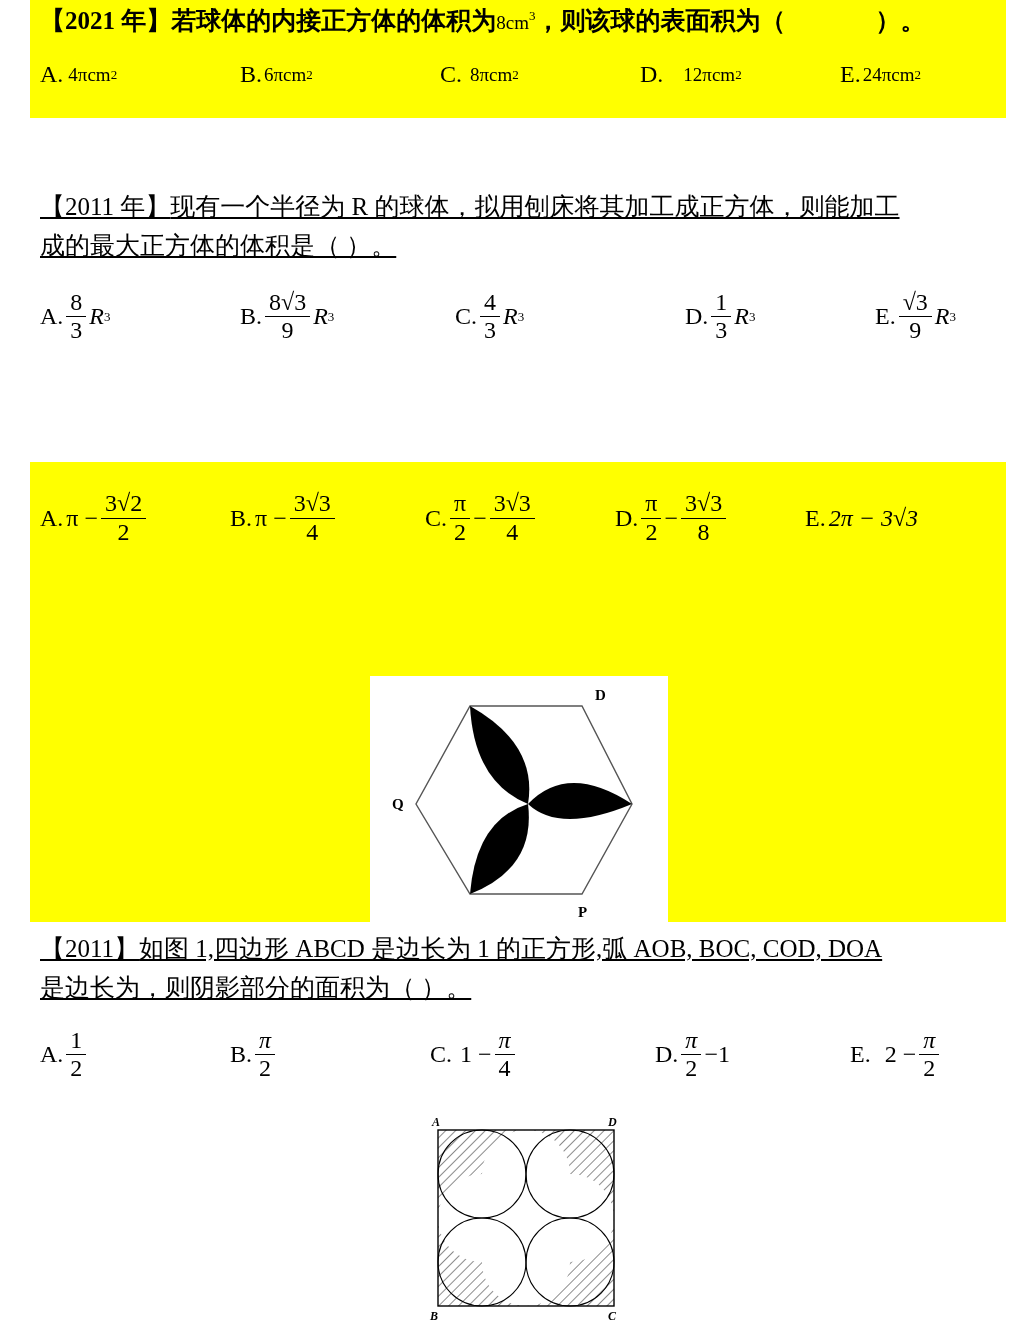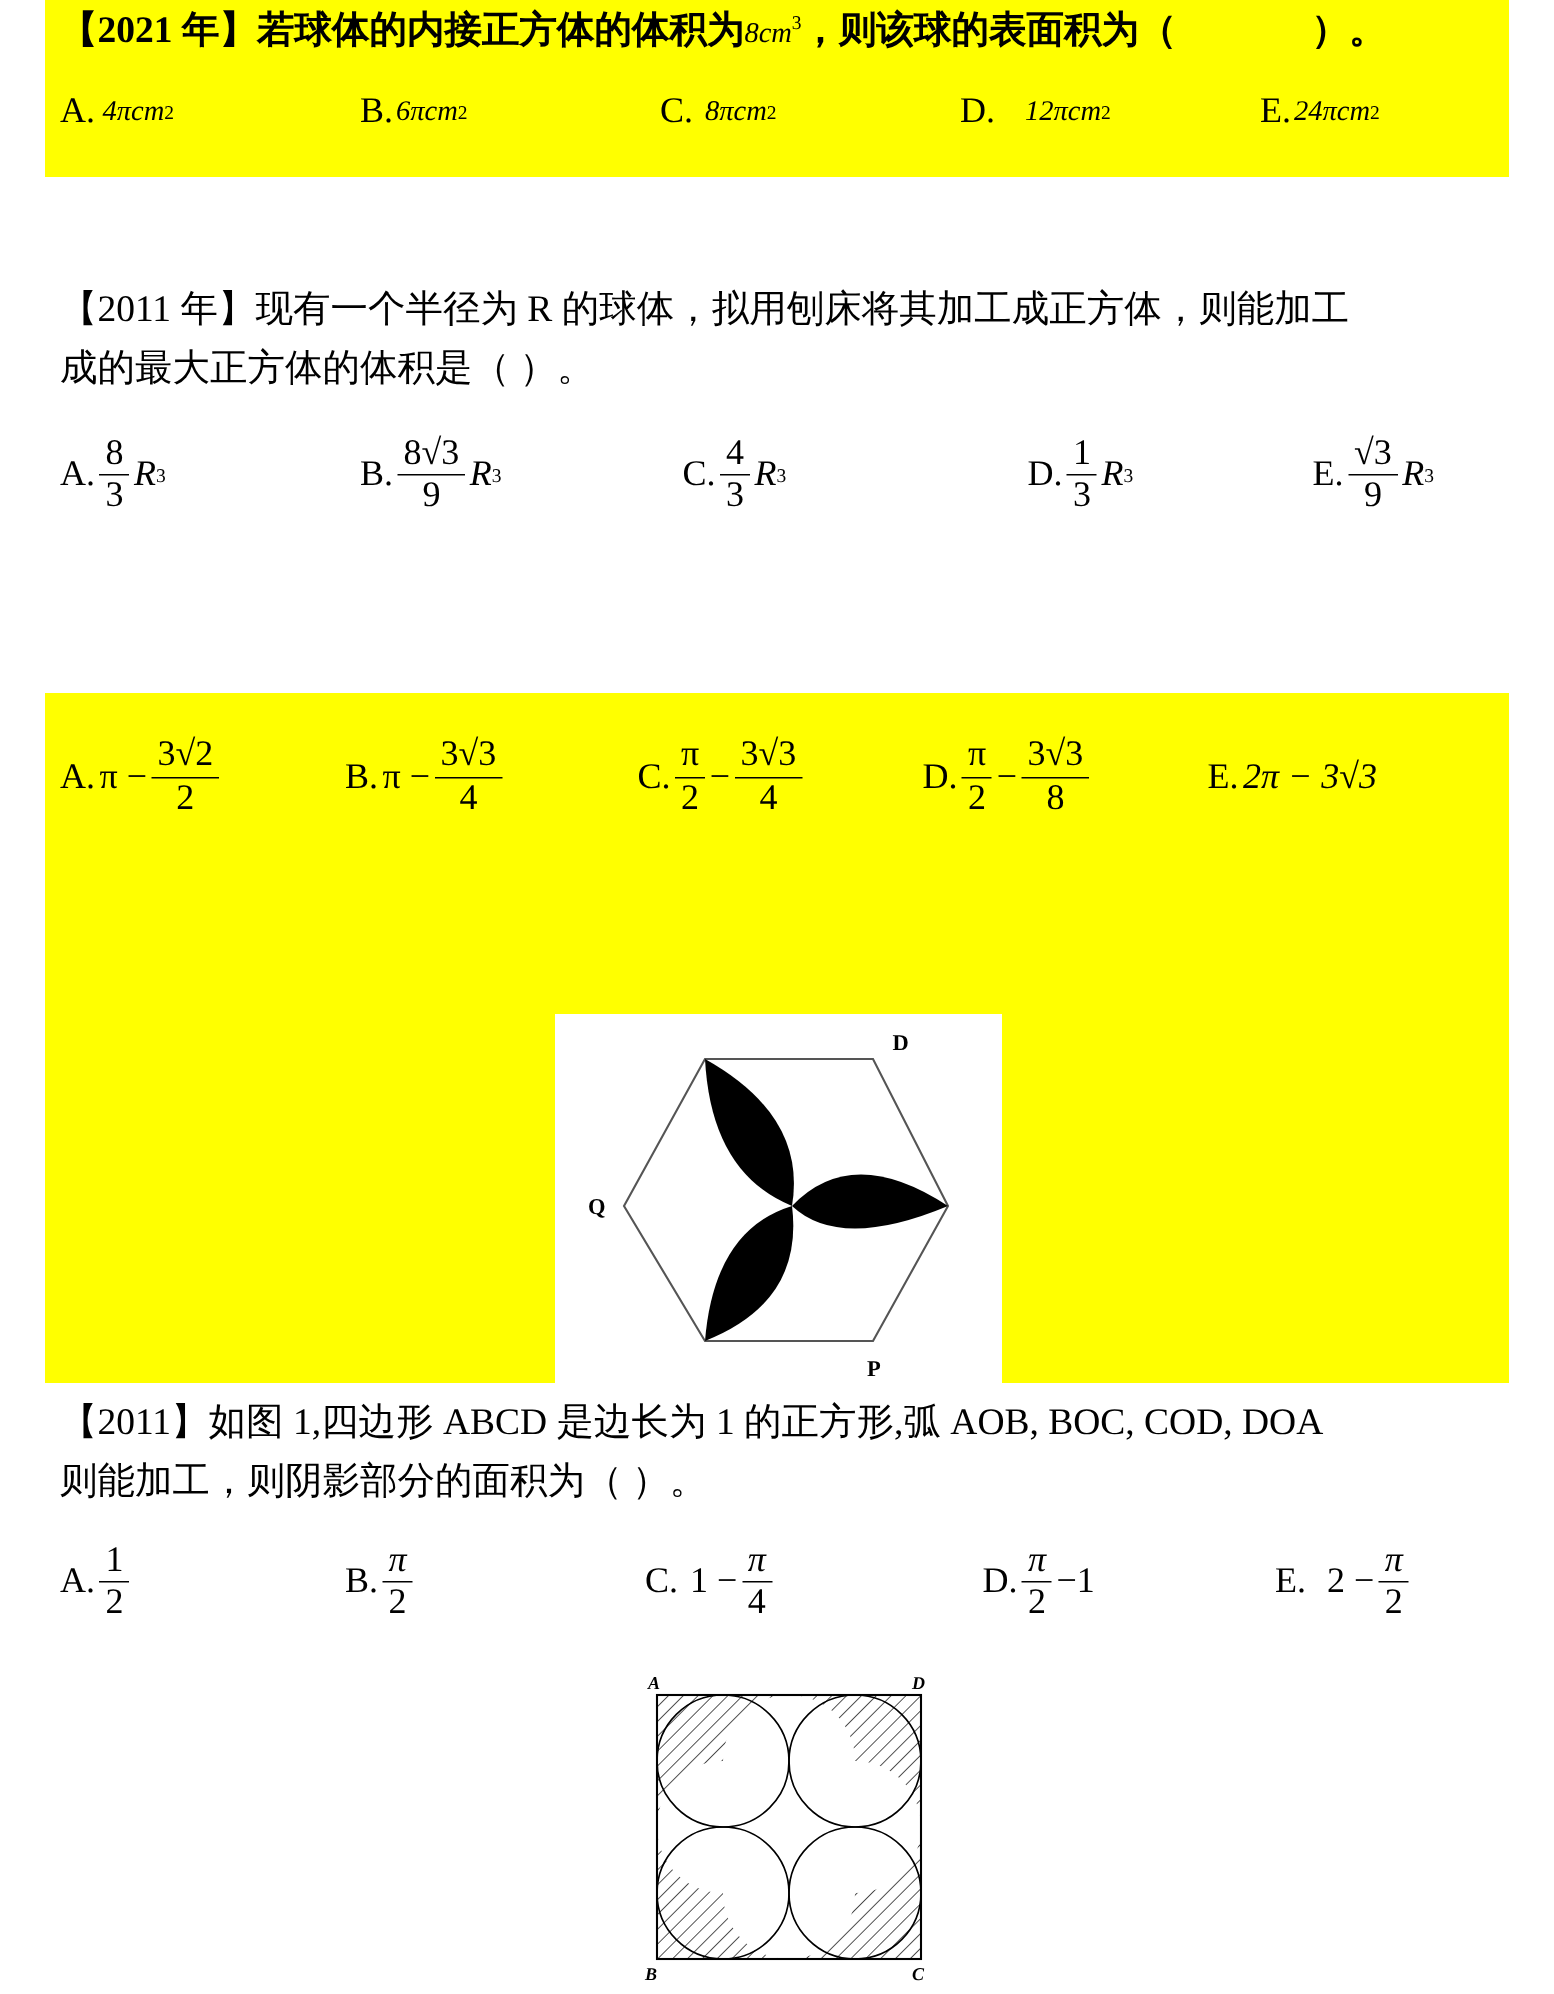--- a/index.html
+++ b/index.html
@@ -28,33 +28,33 @@
     position: absolute;
   }
   .line {
     font-size: 25px;
     line-height: 1.0;
     white-space: nowrap;
   }
   .stem {
     font-size: 25px;
     line-height: 1.55;
+    text-decoration: underline;
   }
   .opts {
     font-size: 24px;
     display: flex;
   }
   .opt {
     display: flex;
     align-items: center;
     white-space: nowrap;
   }
   .small {
     font-size: 19px;
-    font-style: italic;
   }
   .sup {
     font-size: 13px;
     vertical-align: super;
   }
   .frac {
     display: inline-flex;
     flex-direction: column;
     align-items: center;
     vertical-align: middle;
@@ -232,21 +232,21 @@
       <text x="225" y="24" font-size="15" font-family="Liberation Serif, serif" font-weight="bold">D</text>
       <text x="22" y="133" font-size="15" font-family="Liberation Serif, serif" font-weight="bold">Q</text>
       <text x="208" y="241" font-size="15" font-family="Liberation Serif, serif" font-weight="bold">P</text>
     </svg>
   </div>
 
   <div class="q-block" style="left:40px; top:930px; width:970px;">
     <div class="stem">
       <span>【2011】</span><span>如图 1,四边形 ABCD 是边长为 1 的正方形,弧 AOB, BOC, COD, DOA</span>
     </div>
-    <div class="stem">则能加工，则阴影部分的面积为（          ）。</div>
+    <div class="stem">是边长为，则阴影部分的面积为（          ）。</div>
 
     <div class="opts" style="margin-top:20px;">
       <div class="opt" style="width:190px;">
         <span>A.</span>
         <span class="frac">
           <span class="num">1</span>
           <span class="den">2</span>
         </span>
       </div>
       <div class="opt" style="width:200px;">

